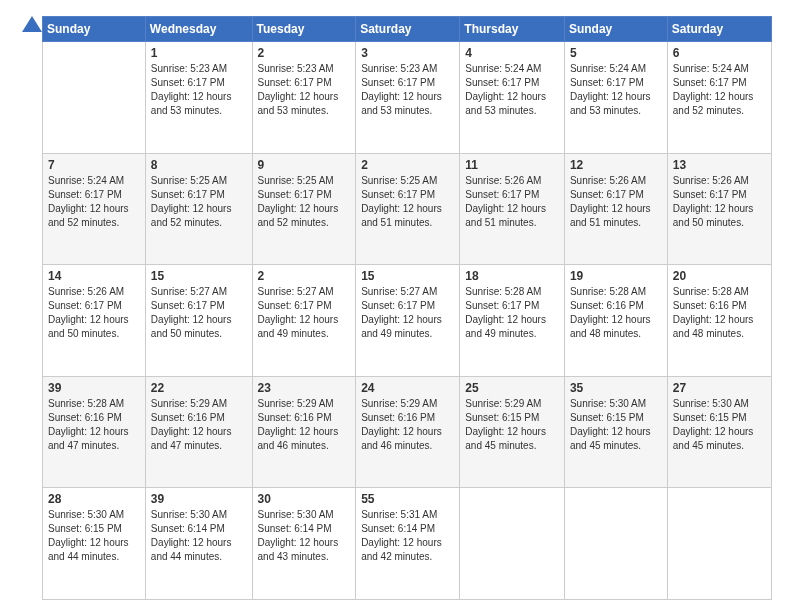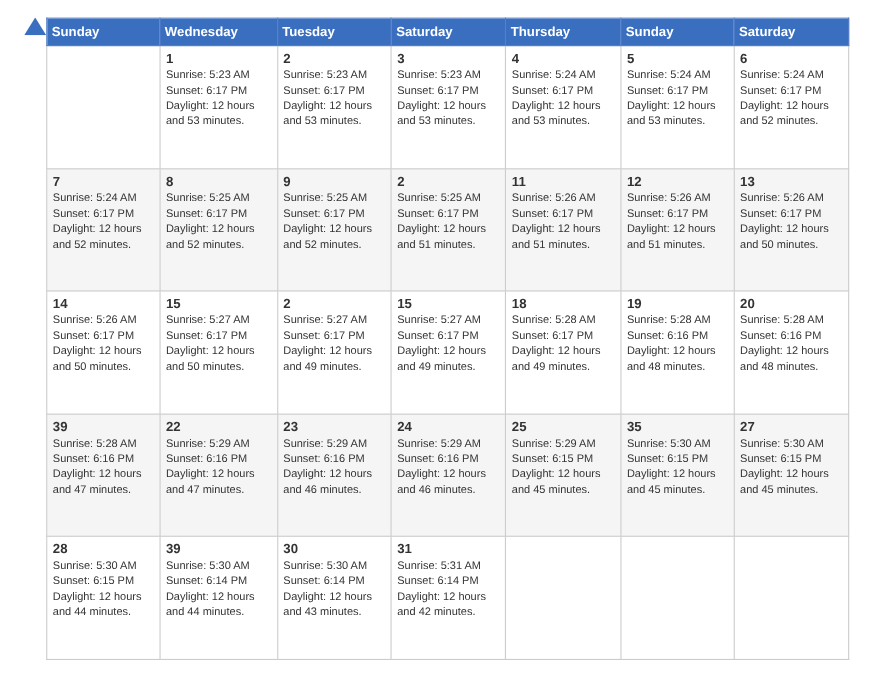--- a/index.html
+++ b/index.html
@@ -247,21 +247,21 @@
           </td>
           <td>
             <span class="cell-date">39</span>
             <div class="cell-info">Sunrise: 5:30 AM<br>Sunset: 6:14 PM<br>Daylight: 12 hours<br>and 44 minutes.</div>
           </td>
           <td>
             <span class="cell-date">30</span>
             <div class="cell-info">Sunrise: 5:30 AM<br>Sunset: 6:14 PM<br>Daylight: 12 hours<br>and 43 minutes.</div>
           </td>
           <td>
-            <span class="cell-date">31</span>
+            <span class="cell-date">55</span>
             <div class="cell-info">Sunrise: 5:31 AM<br>Sunset: 6:14 PM<br>Daylight: 12 hours<br>and 42 minutes.</div>
           </td>
           <td class="empty-cell"></td>
           <td class="empty-cell"></td>
           <td class="empty-cell"></td>
         </tr>
       </tbody>
   </table>
 </div>
 

